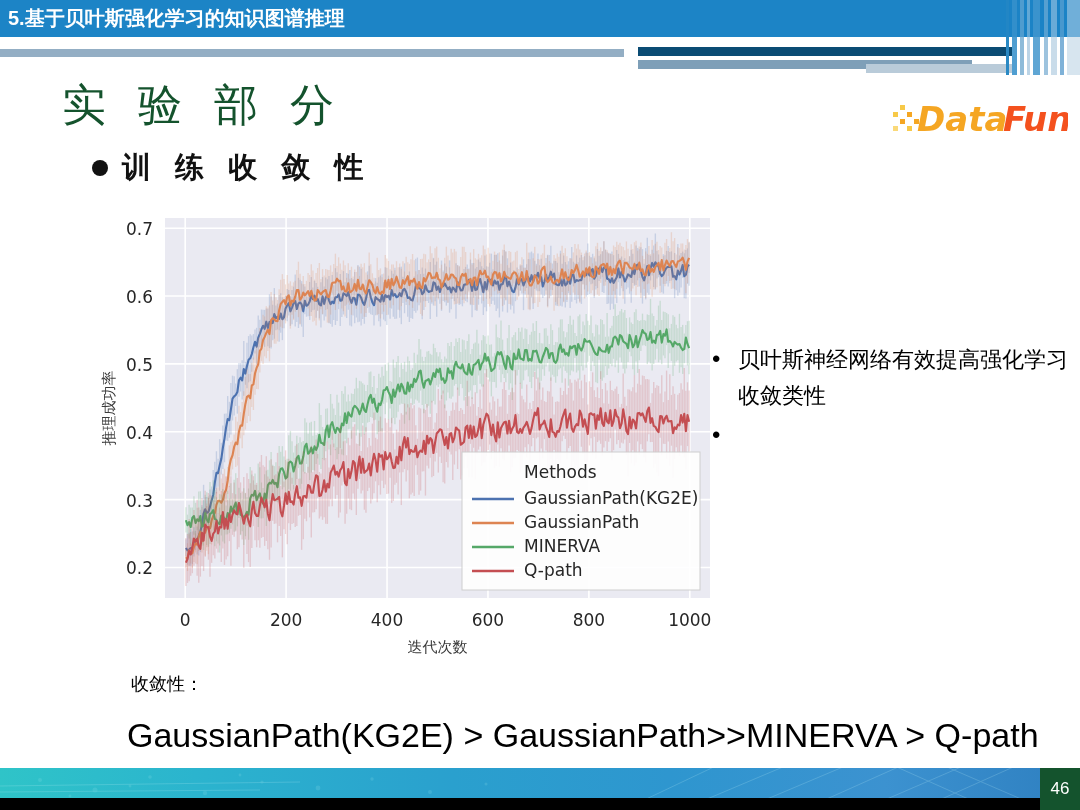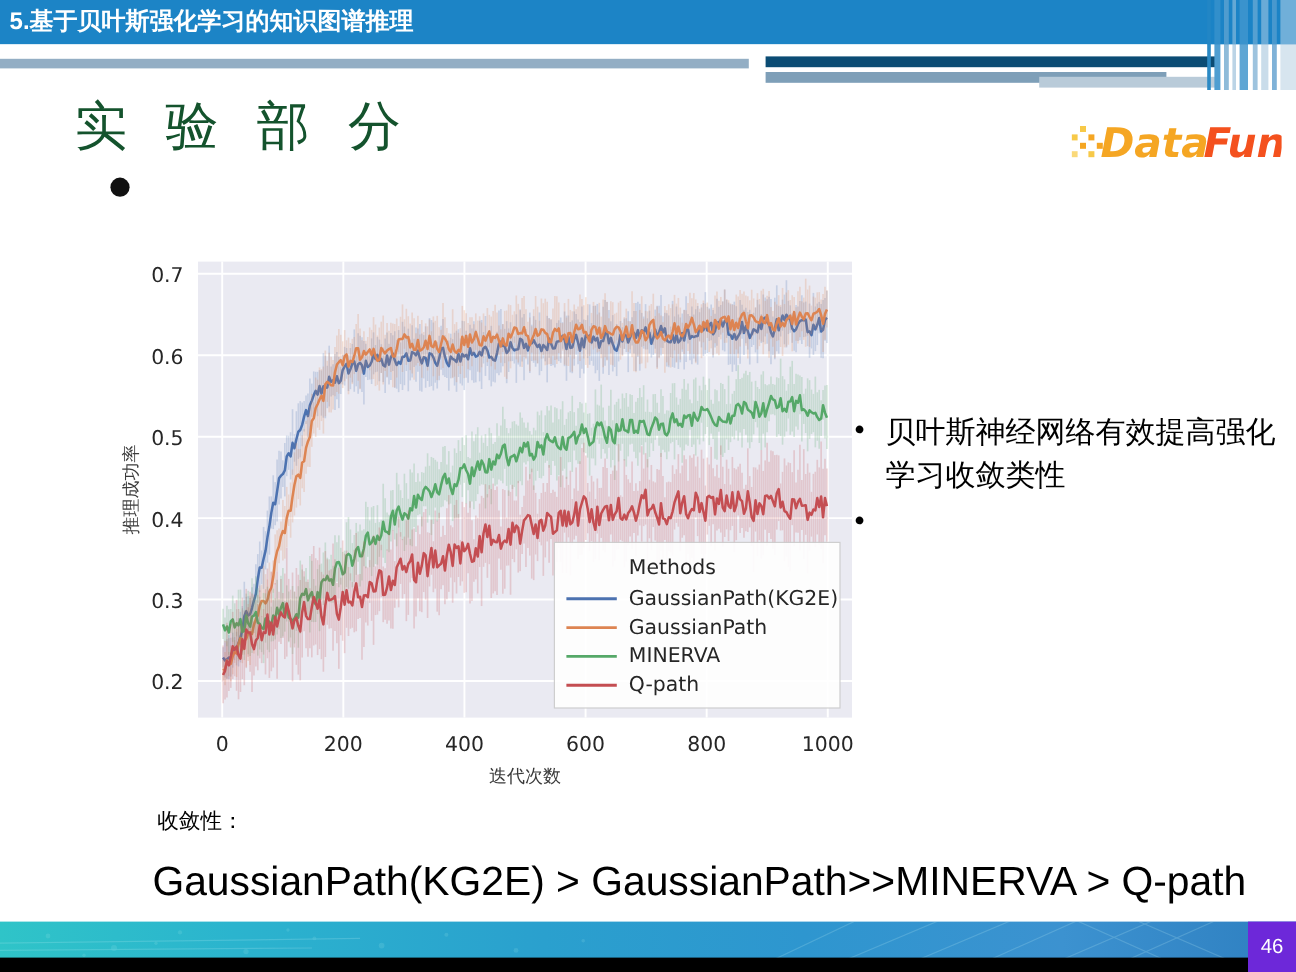--- a/index.html
+++ b/index.html
@@ -56,40 +56,40 @@
              font-family:"DejaVu Sans","Liberation Sans",sans-serif;}
 
   
   #chart{position:absolute;left:90px;top:198px;width:640px;height:475px;}
   #chart svg{display:block;}
 
   
   .bullets{position:absolute;left:712px;top:342px;width:360px;}
   .blt{display:flex;gap:14px;margin-bottom:4px;}
   .blt-dot{font-size:24px;line-height:34px;color:#000;flex:0 0 auto;width:12px;}
-  .blt-txt{font-size:25px;line-height:36px;color:#000;
+  .blt-txt{font-size:22px;line-height:36px;color:#000;
            font-family:"DejaVu Sans","Liberation Sans",sans-serif;}
 
   
   .conv-label{position:absolute;left:131px;top:672px;font-size:18px;color:#000;
               font-family:"DejaVu Sans","Liberation Sans",sans-serif;}
   .conv-line{position:absolute;left:127px;top:716px;font-size:34px;color:#000;
              font-family:"Liberation Sans","DejaVu Sans",sans-serif;white-space:nowrap;}
 
   
   .foot-grad{
     position:absolute;left:0;top:768px;width:1080px;height:32px;
     background:linear-gradient(90deg,#2FC4C8 0%,#2BB4CE 18%,#2AA0CE 42%,#2E96CF 62%,#3C92D0 82%,#2E7FC0 100%);
     overflow:hidden;
   }
   .foot-tex{position:absolute;left:0;top:0;width:1080px;height:32px;opacity:.38;}
   .foot-black{position:absolute;left:0;top:798px;width:1080px;height:12px;background:#000;}
   .pagebox{
     position:absolute;left:1040px;top:768px;width:40px;height:42px;
-    background:#6d28d9;color:#ffffff;font-size:17px;
+    background:#14532d;color:#ffffff;font-size:17px;
     display:flex;align-items:center;justify-content:center;
   }
 </style>
 </head>
 <body>
 
 <div class="hdr-bar"></div>
 <div class="hdr-title">5.基于贝叶斯强化学习的知识图谱推理</div>
 
 <div class="deco deco-navy-left"></div>
@@ -121,20 +121,21 @@
       <rect x="0" y="27" width="5" height="5" fill="#FAD979"></rect>
     </g>
     <text x="24" y="32" font-family="DejaVu Sans, sans-serif" font-size="34" font-weight="bold" font-style="italic" fill="#F5A623">Data</text>
     <text x="110" y="32" font-family="DejaVu Sans, sans-serif" font-size="34" font-weight="bold" font-style="italic" fill="#F4511E">Fun.</text>
   </svg>
 </div>
 
 <div class="slide-title">实 验 部 分</div>
 <div class="sec-row">
   <span class="sec-dot"></span>
+  <span class="sec-label">训 练 收 敛 性</span>
 </div>
 
 <div id="chart">
     <svg width="640" height="475" viewBox="0 0 640 475">
       <rect x="75" y="20" width="545" height="380" fill="#EAEAF2"></rect>
       <line x1="75" y1="369.4642857142857" x2="620" y2="369.4642857142857" stroke="#ffffff" stroke-width="1.6"></line>
       <line x1="75" y1="301.6071428571429" x2="620" y2="301.6071428571429" stroke="#ffffff" stroke-width="1.6"></line>
       <line x1="75" y1="233.75" x2="620" y2="233.75" stroke="#ffffff" stroke-width="1.6"></line>
       <line x1="75" y1="165.89285714285714" x2="620" y2="165.89285714285714" stroke="#ffffff" stroke-width="1.6"></line>
       <line x1="75" y1="98.03571428571428" x2="620" y2="98.03571428571428" stroke="#ffffff" stroke-width="1.6"></line>

